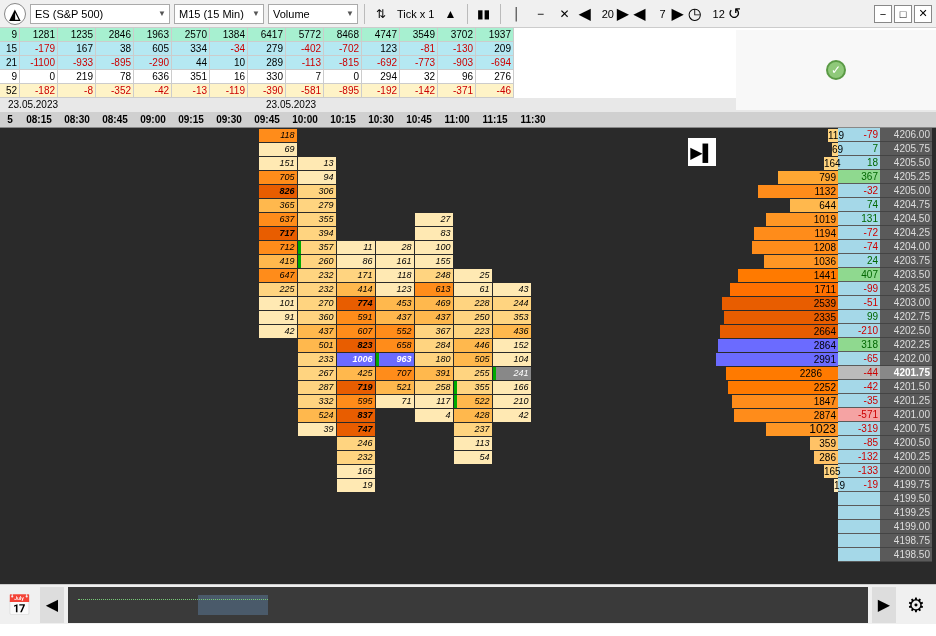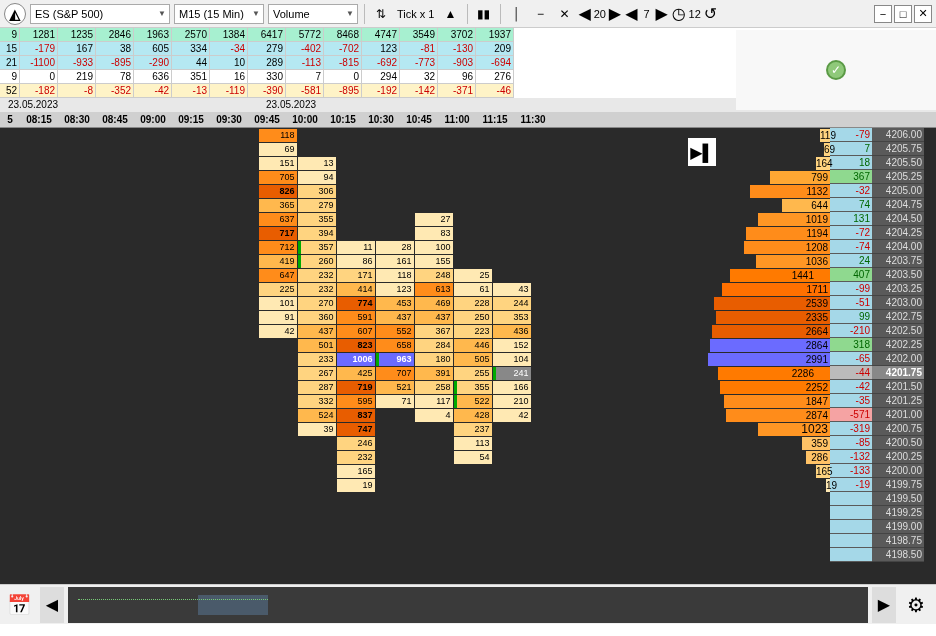--- a/index.html
+++ b/index.html
@@ -9,51 +9,51 @@
 .logo { width: 22px; height: 22px; background: #fff; border: 1px solid #888; border-radius: 50%; display: flex; align-items: center; justify-content: center; font-weight: bold; font-size: 14px; }
 .dropdown { height: 20px; background: #fff; border: 1px solid #aaa; font-size: 11px; padding: 0 18px 0 4px; position: relative; display: flex; align-items: center; }
 .dropdown::after { content: '▼'; position: absolute; right: 3px; font-size: 8px; color: #555; }
 .dd1 { width: 140px; }
 .dd2 { width: 90px; }
 .dd3 { width: 90px; }
 .sep { width: 1px; height: 20px; background: #bbb; margin: 0 2px; }
 .tbtn { width: 20px; height: 20px; display: flex; align-items: center; justify-content: center; font-size: 12px; cursor: pointer; }
 .ticklabel { font-size: 11px; padding: 0 2px; }
 .spin { display: flex; align-items: center; gap: 1px; }
-.spin-val { font-size: 11px; width: 16px; text-align: center; }
+.spin-val { font-size: 11px; width: 16px; text-align: center; margin-left: 8px; }
 .winbtns { margin-left: auto; display: flex; gap: 2px; }
 .winbtn { width: 18px; height: 18px; border: 1px solid #888; display: flex; align-items: center; justify-content: center; font-size: 11px; cursor: pointer; background: #fff; }
 
 .datarow { display: flex; height: 14px; font-size: 10px; }
 .datacell { border-right: 1px solid #ccc; border-bottom: 1px solid #ccc; text-align: right; padding-right: 2px; line-height: 14px; }
 .grn { background: #a7f0d0; }
 .cyan { background: #b5e8f2; }
 .wht { background: #fff; }
 .yel { background: #fef3c7; }
 .neg { color: #cc0000; }
 
 .timerow { height: 16px; background: #d0d0d0; display: flex; font-size: 10px; border-bottom: 1px solid #888; }
 .timecell { text-align: center; line-height: 16px; font-weight: bold; }
 .daterow { height: 14px; background: #e8e8e8; display: flex; font-size: 10px; }
 .datecell { padding-left: 8px; line-height: 14px; }
 
 .main { display: flex; height: 456px; }
 .chart { flex: 1; background: #2a2a2a; position: relative; overflow: hidden; }
 .rpanel { width: 210px; background: #2a2a2a; position: relative; }
-.rightcol { position: absolute; right: 12px; top: 0; width: 210px; }
+.rightcol { position: absolute; right: 4px; top: 0; width: 210px; }
 .pricerow { height: 14px; display: flex; font-size: 10px; }
 .bar { height: 13px; margin-top: 0.5px; }
 .pval { text-align: right; padding-right: 2px; line-height: 14px; height: 14px; }
 .delta { width: 42px; background: #a5d8e8; border-bottom: 1px solid #5a5a5a; }
 .delta.dn { color: #cc0000; }
 .delta.up { color: #006600; }
 .plabel { width: 52px; background: #5a5a5a; color: #ddd; border-bottom: 1px solid #444; }
 .plabel.hl { background: #888; color: #fff; font-weight: bold; }
 
-.heatgrid { position: absolute; top: 0; left: 258px; }
+.heatgrid { position: absolute; top: 0; left: 258px; font-style: italic; }
 .hrow { display: flex; height: 14px; }
 .hcell { width: 38px; height: 13px; margin: 0.5px 0.5px; font-size: 9px; text-align: right; padding-right: 2px; line-height: 13px; position: relative; }
 .c-dk { background: #e85d00; color: #000; font-weight: bold; }
 .c-or { background: #ff8c1a; color: #000; }
 .c-lo { background: #ffb84d; color: #000; }
 .c-yl { background: #ffd480; color: #000; }
 .c-ly { background: #ffe9b3; color: #000; }
 .c-bl { background: #6b6bff; color: #fff; font-weight: bold; }
 .c-gy { background: #888; color: #fff; }
 .gbar { position: absolute; left: 0; top: 0; bottom: 0; width: 3px; background: #0a0; }
@@ -475,21 +475,21 @@
         </div>
         <div class="pricerow">
           <div style="width: 116px; position: relative; height: 14px;">
             <div class="bar" style="width: 74px; background: rgb(255, 150, 36); position: absolute; right: 0px; text-align: right; font-size: 10px; line-height: 13px; padding-right: 2px; color: rgb(0, 0, 0);">1036</div>
           </div>
           <div class="pval delta up">24</div>
           <div class="pval plabel">4203.75</div>
         </div>
         <div class="pricerow">
           <div style="width: 116px; position: relative; height: 14px;">
-            <div class="bar" style="width: 100px; background: rgb(255, 122, 0); position: absolute; right: 0px; text-align: right; font-size: 10px; line-height: 13px; padding-right: 16px; color: rgb(0, 0, 0);">1441</div>
+            <div class="bar" style="width: 100px; background: rgb(255, 122, 0); position: absolute; right: 0px; text-align: right; font-size: 10px; line-height: 13px; padding-right: 2px; color: rgb(0, 0, 0);">1441</div>
           </div>
           <div class="pval delta up" style="background: rgb(143, 217, 143);">407</div>
           <div class="pval plabel">4203.50</div>
         </div>
         <div class="pricerow">
           <div style="width: 116px; position: relative; height: 14px;">
             <div class="bar" style="width: 108px; background: rgb(255, 112, 0); position: absolute; right: 0px; text-align: right; font-size: 10px; line-height: 13px; padding-right: 2px; color: rgb(0, 0, 0);">1711</div>
           </div>
           <div class="pval delta dn">-99</div>
           <div class="pval plabel">4203.25</div>

